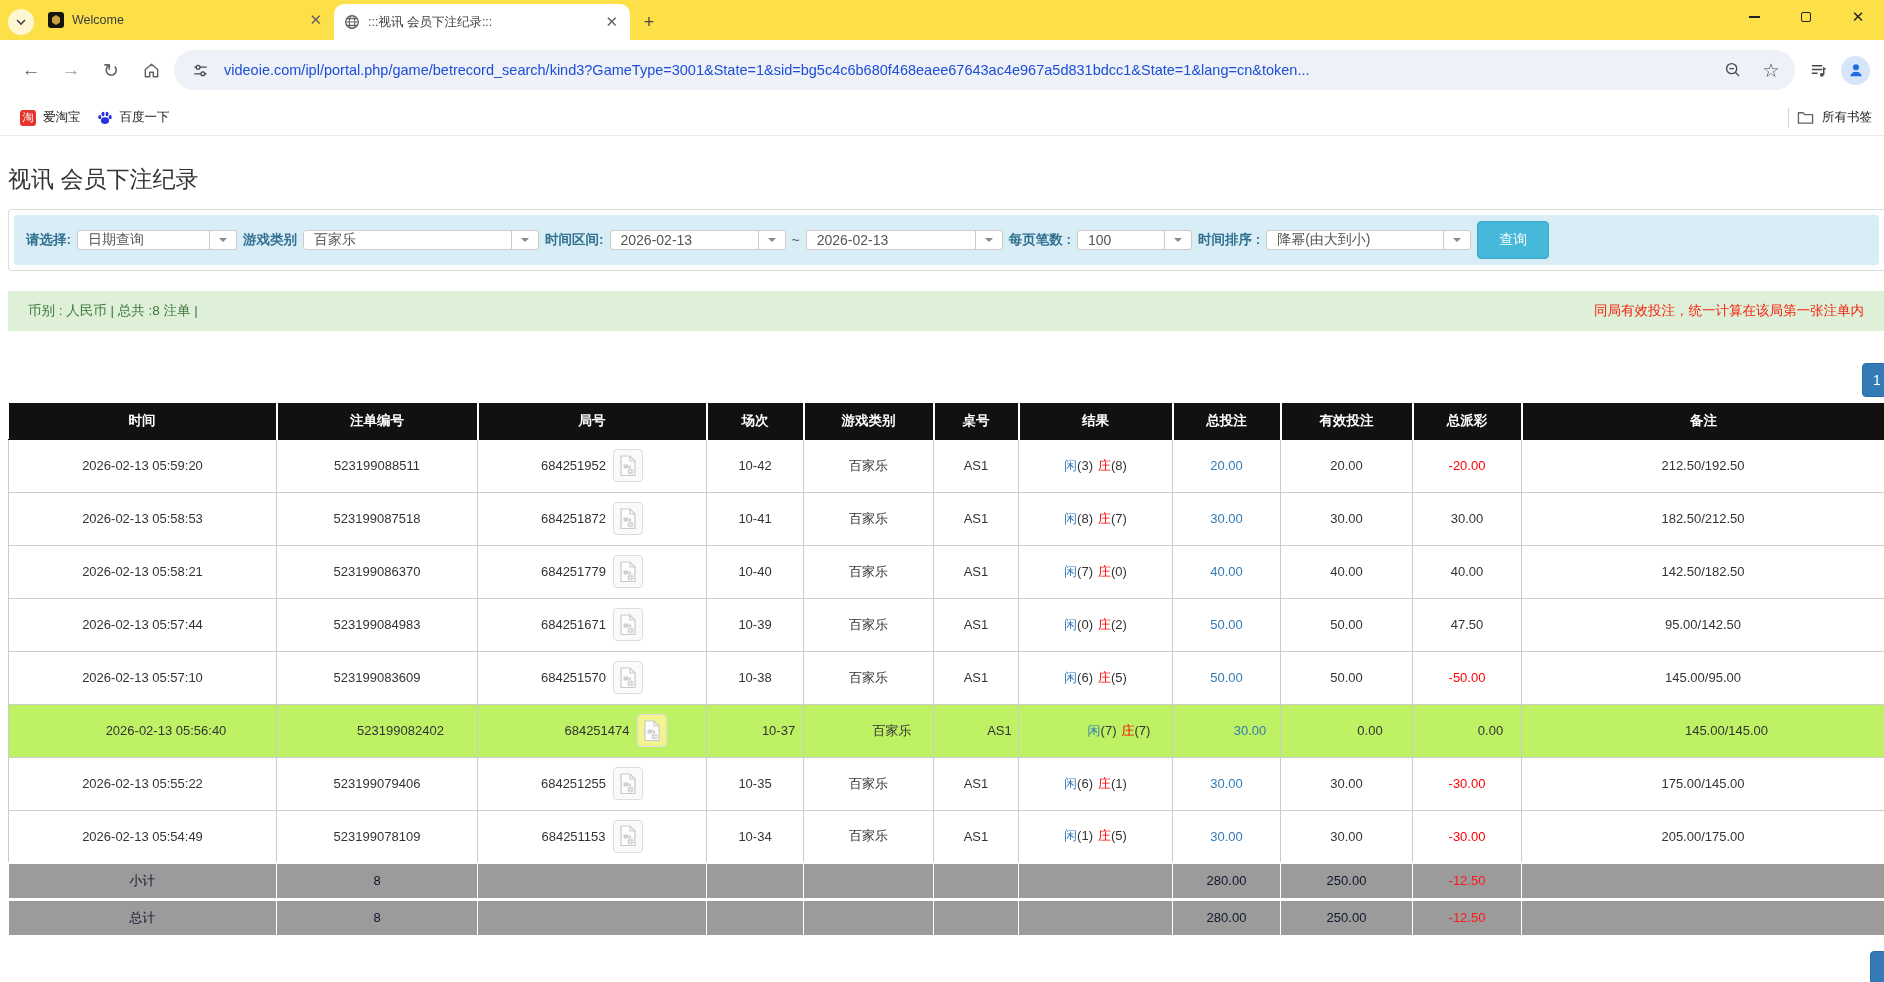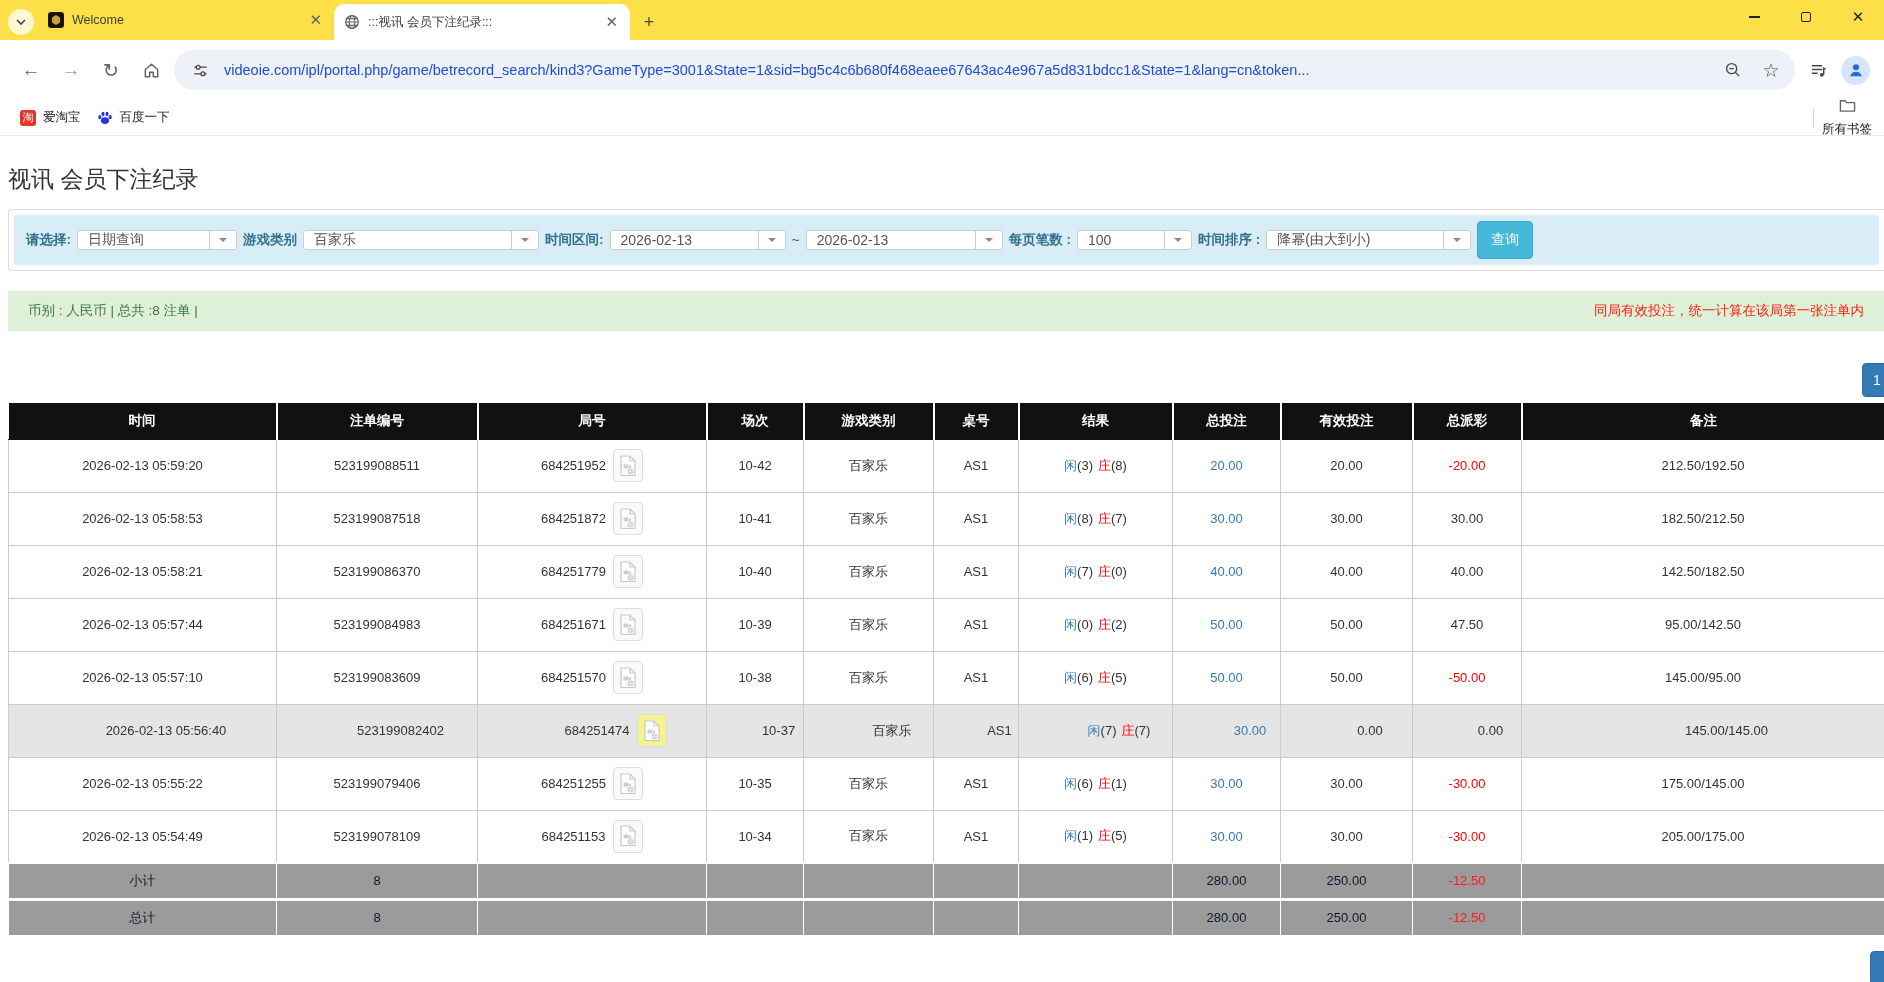--- a/index.html
+++ b/index.html
@@ -37,35 +37,35 @@
   .star { font-size:19px; }
   .avatar { width:29px; height:29px; border-radius:50%; background:#d7e5fb; display:flex; align-items:center; justify-content:center; cursor:pointer; }
 
   .bookmarks { height:36px; background:#fff; display:flex; align-items:center; padding:0 12px; font-size:12.5px;
     color:#202124; border-bottom:1px solid #ededed; }
   .bm-item { display:flex; align-items:center; gap:7px; padding:4px 8px; border-radius:6px; cursor:pointer; }
   .tb-ic { width:16px; height:16px; background:#e6342a; border-radius:3px; color:#fff; font-size:11px;
     display:flex; align-items:center; justify-content:center; flex:none; }
   .bm-right { margin-left:auto; display:flex; align-items:center; gap:8px; }
   .bm-divider { width:1px; height:20px; background:#d0d3d8; }
-  .allbm { display:flex; align-items:center; gap:8px; white-space:nowrap; padding-right:0; cursor:pointer;flex-direction:column; }
+  .allbm { display:flex; align-items:center; gap:8px; white-space:nowrap; padding-right:0; cursor:pointer; }
 
   
   .page { margin-left:8px; width:1876px; }
   .page-title { font-size:23px; font-weight:500; color:#333; margin:28px 0 14px 0; }
 
   .filter-panel { border:1px solid #ddd; border-radius:4px 0 0 4px; border-right:none; padding:5px; width:1876px; }
   .filter-bar { background:#d9edf7; border-radius:3px; height:50px; display:flex; align-items:center; padding:0 12px; gap:6px; }
   .f-label { font-size:13.5px; font-weight:bold; color:#31708f; white-space:nowrap; }
   .sel { height:20px; background:#fff; border:1px solid #ccc; border-radius:3px; display:flex; align-items:stretch; cursor:pointer; }
   .sel-text { padding:0 10px; display:flex; align-items:center; font-size:14px; color:#555; flex:1; white-space:nowrap; }
   .sel-arrow { width:27px; border-left:1px solid #ccc; display:flex; align-items:center; justify-content:center; }
   .sel-arrow::after { content:""; border:4px solid transparent; border-top-color:#8a8a8a; margin-top:4px; }
   .tilde { color:#555; font-size:14px; }
-  .btn-query { height:38px; padding:0 13px; background:#46b8da; border:1px solid #39a8ca; border-radius:4px;
+  .btn-query { height:38px; padding:0 21px; background:#46b8da; border:1px solid #39a8ca; border-radius:4px;
     color:#fff; font-size:14px; cursor:pointer; }
 
   .summary { margin-top:20px; height:40px; background:#dff0d8; display:flex; align-items:center;
     justify-content:space-between; padding:0 20px; font-size:13.5px; }
   .summary .left { color:#3c763d; }
   .summary .right { color:#f51f0c; }
 
   .pag-row { position:relative; height:34px; margin:32px 0 6px 0; }
   .pag-btn { position:absolute; top:0; height:34px; width:44px; background:#337ab7; border:1px solid #2e6da4;
     border-radius:4px; color:#fff; font-size:14px; text-align:left; padding-left:10px; cursor:pointer; }
@@ -73,21 +73,21 @@
   .pag-bottom { position:absolute; left:1862px; margin-top:16px; height:34px; width:44px; background:#337ab7;
     border:1px solid #2e6da4; border-radius:4px; color:#fff; cursor:pointer; }
 
   table.bets { border-collapse:collapse; table-layout:fixed; width:1876px; font-size:13px; color:#333; }
   .bets th { background:#111; color:#fff; font-weight:bold; font-size:13.5px; height:36px;
     border-right:2px solid #fff; border-bottom:1px solid #111; }
   .bets th:last-child { border-right:none; }
   .bets td { text-align:center; height:53px; border-right:1px solid #ccc; border-bottom:1px solid #ccc;
     background:#fff; white-space:nowrap; }
   .bets td:first-child { border-left:1px solid #ccc; }
-  .bets tr.hl td { background:#e5e5e5;padding-left:47px; }
+  .bets tr.hl td { background:#bef264;padding-left:47px; }
   .blue-t { color:#337ab7; }
   .red-t { color:#f00; }
   .dk { color:#333; }
   .res-gap { display:inline-block; width:5px; }
   .round-no { margin-right:7px; vertical-align:middle; }
   .video-btn { display:inline-flex; align-items:center; justify-content:center; width:30px; height:33px;
     background:#fafafa; border:1px solid #ddd; border-radius:4px; vertical-align:middle; cursor:pointer; }
   tr.hl .video-btn { background:#f3f392; }
   .bets tr.foot td { background:#9b9b9b; color:#0f172a; height:36px; border-right:1px solid #fff; border-bottom:none; }
   .bets tr.foot td:first-child { border-left:none; }

